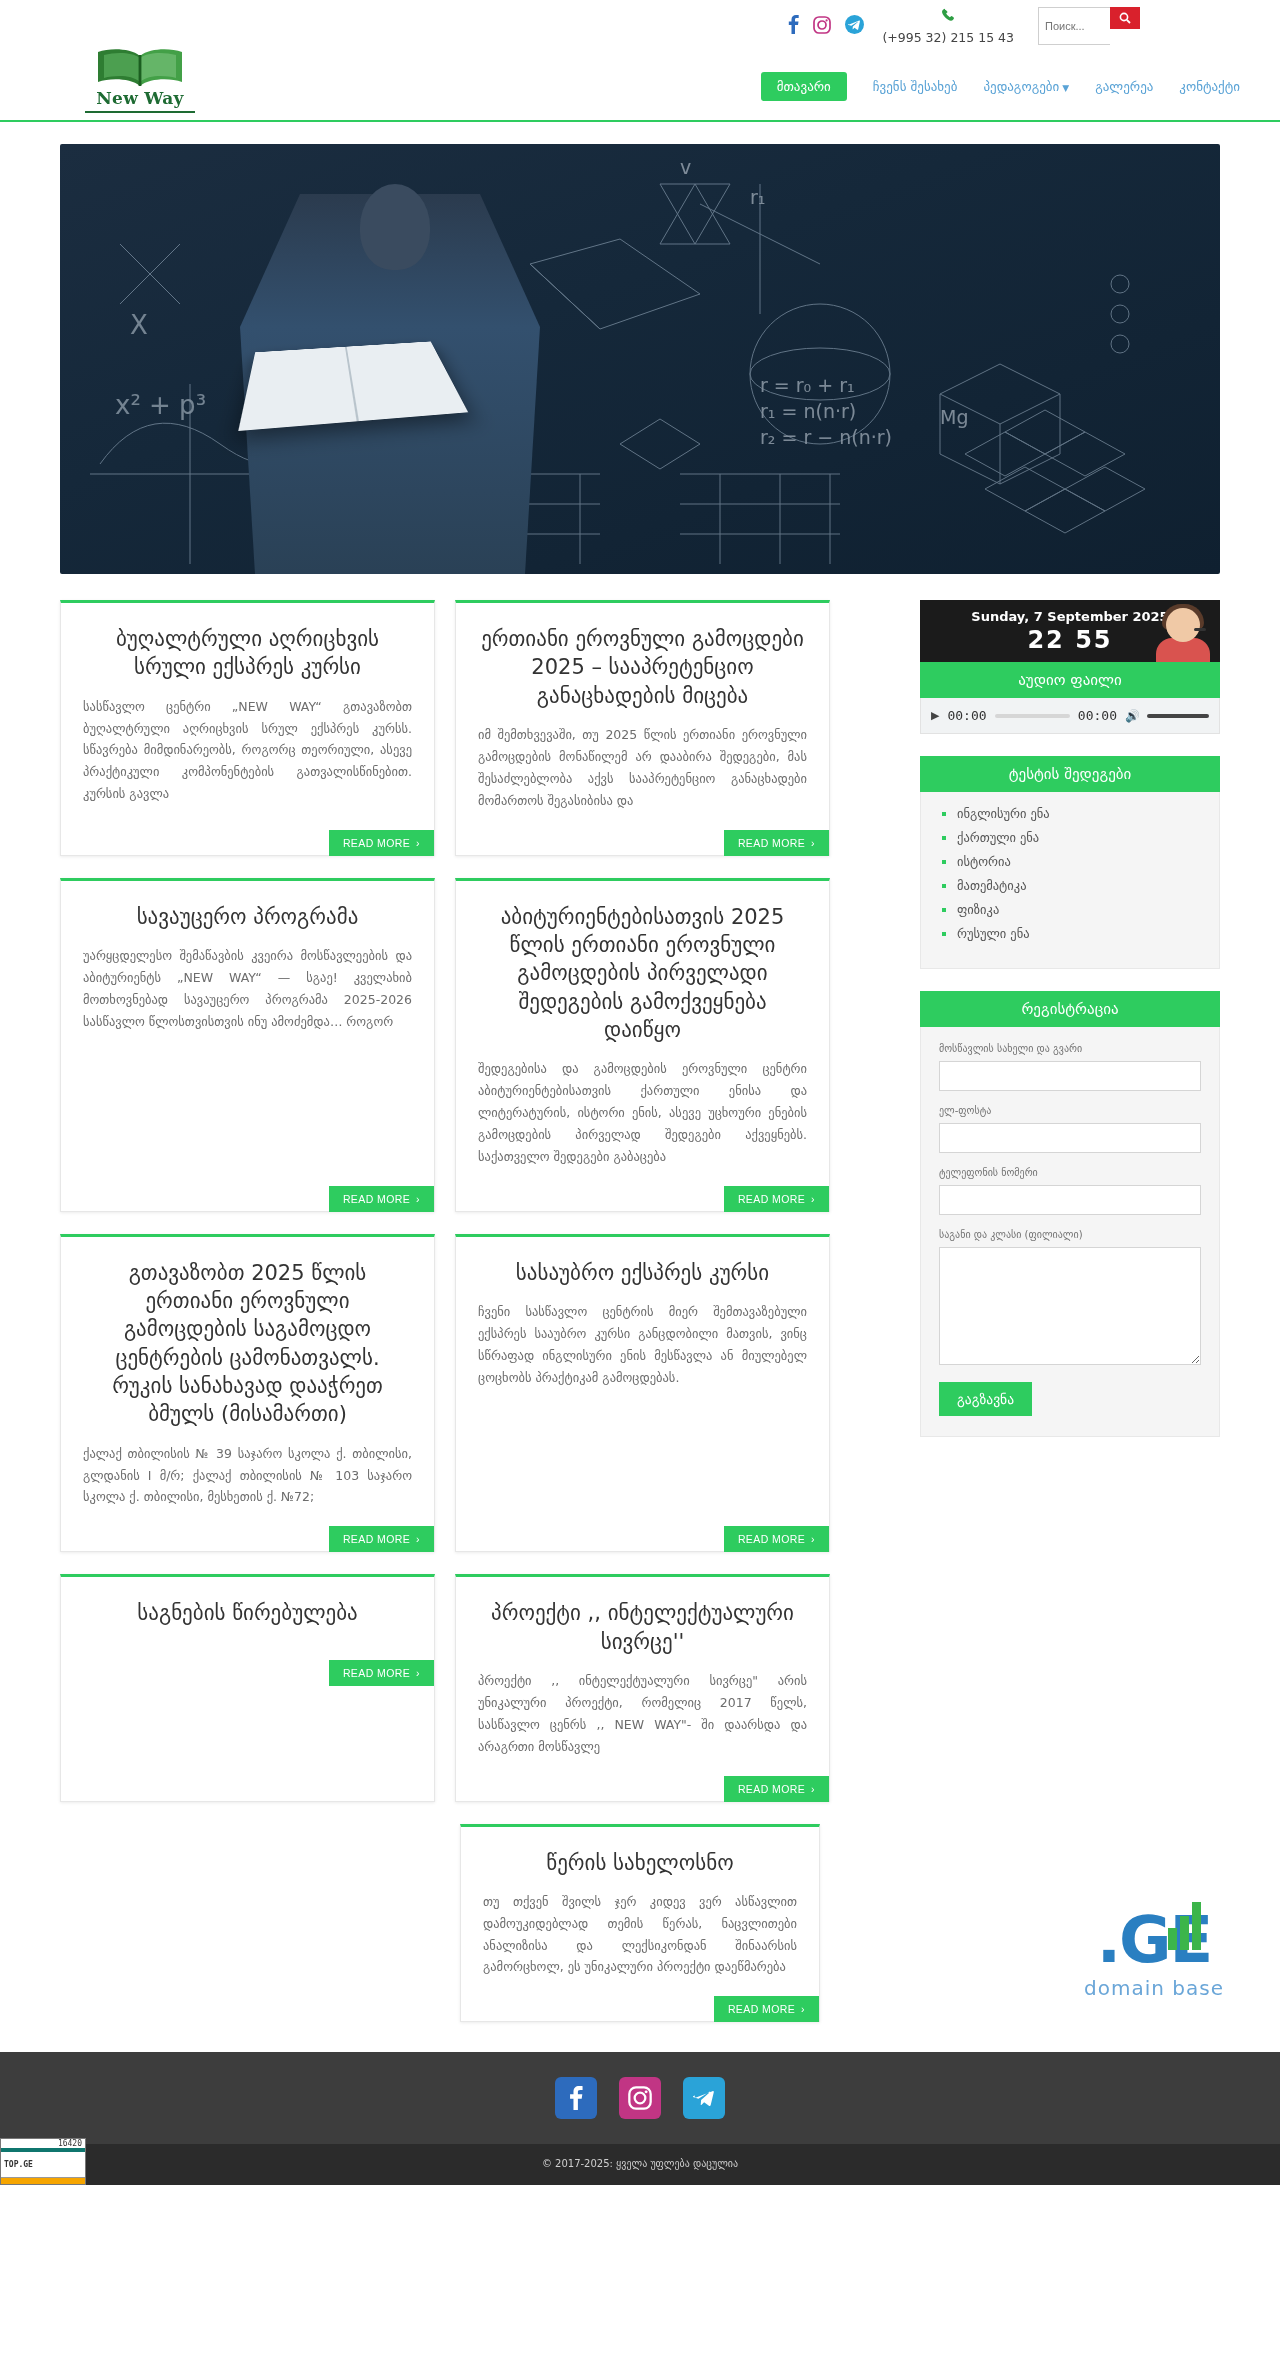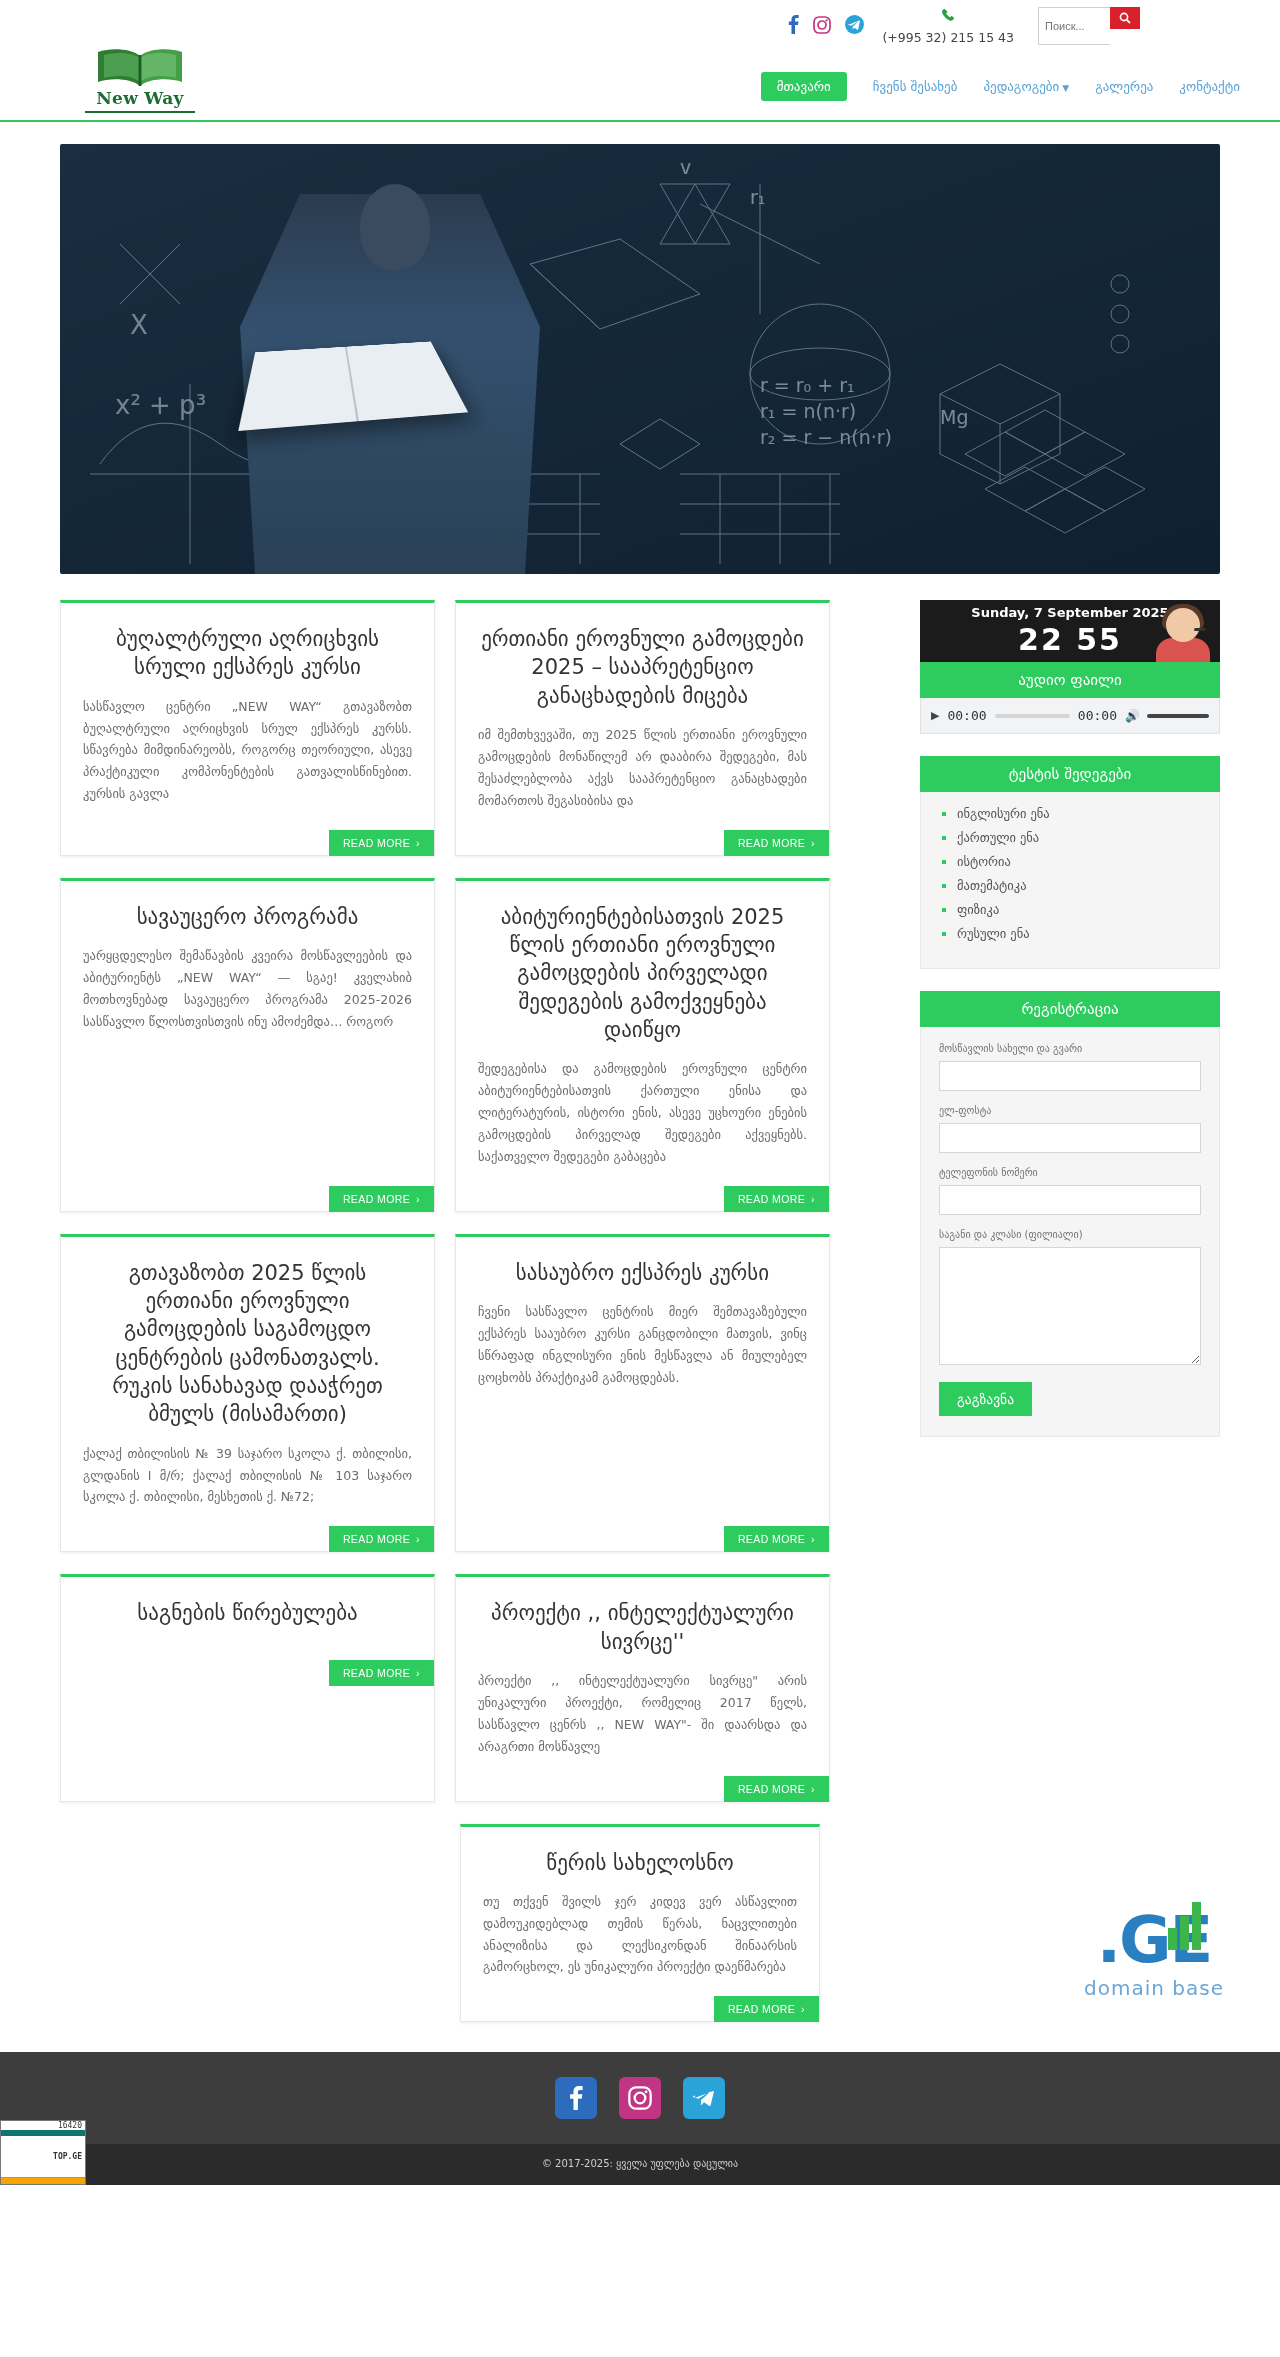--- a/index.html
+++ b/index.html
@@ -184,21 +184,21 @@
     background:#1b1b1b;
     color:#fff;
     height: 62px;
     display:flex;
     align-items:center;
     justify-content:center;
     position:relative;
     overflow:hidden;
   }
   .audio-date { font-size:13px; font-weight:bold; }
-  .audio-time { font-size:30px; font-weight:bold; letter-spacing:2px; margin-top:2px;}
+  .audio-time { font-size:24px; font-weight:bold; letter-spacing:2px; margin-top:2px;}
   .audio-inner { text-align:center; }
   .operator {
     position:absolute; right:8px; top:6px; width:60px; height:76px;
   }
   .op-head { position:absolute; left:14px; top:2px; width:34px; height:34px; background:#f0c9a6; border-radius:50%;}
   .op-hair { position:absolute; left:10px; top:-2px; width:42px; height:26px; background:#5a3b2a; border-radius:22px 22px 8px 8px;}
   .op-body { position:absolute; left:4px; top:32px; width:54px; height:44px; background:#d9534f; border-radius:16px 16px 0 0;}
   .op-mic { position:absolute; left:42px; top:22px; width:12px; height:3px; background:#333; border-radius:2px;}
   .widget-title {
     background:#2ecc5f;
@@ -310,21 +310,21 @@
     position:absolute;
     left: 0;
     bottom: 0;
     width: 86px;
     background:#fff;
     border:1px solid #777;
     font-size:8px;
     font-family:"DejaVu Sans Mono", monospace;
   }
   .topge .num { text-align:right; padding:0 3px; color:#333; font-size:8px; }
-  .topge .lbl { display:flex; justify-content:flex-end; border-top:6px solid #0f766e; padding:16px 3px; font-weight:bold;}
+  .topge .lbl { display:flex; justify-content:flex-start; border-top:4px solid #0f766e; padding:8px 3px; font-weight:bold;}
   .topge .bar { height:7px; background:#f6a500; border-top:1px solid #999;}
   .hero svg text { font-family:"DejaVu Sans","Liberation Sans",sans-serif; }
 </style>
 </head>
 <body>
 
 <div class="page">
 
   <div class="topbar">
     <div class="social-top">

